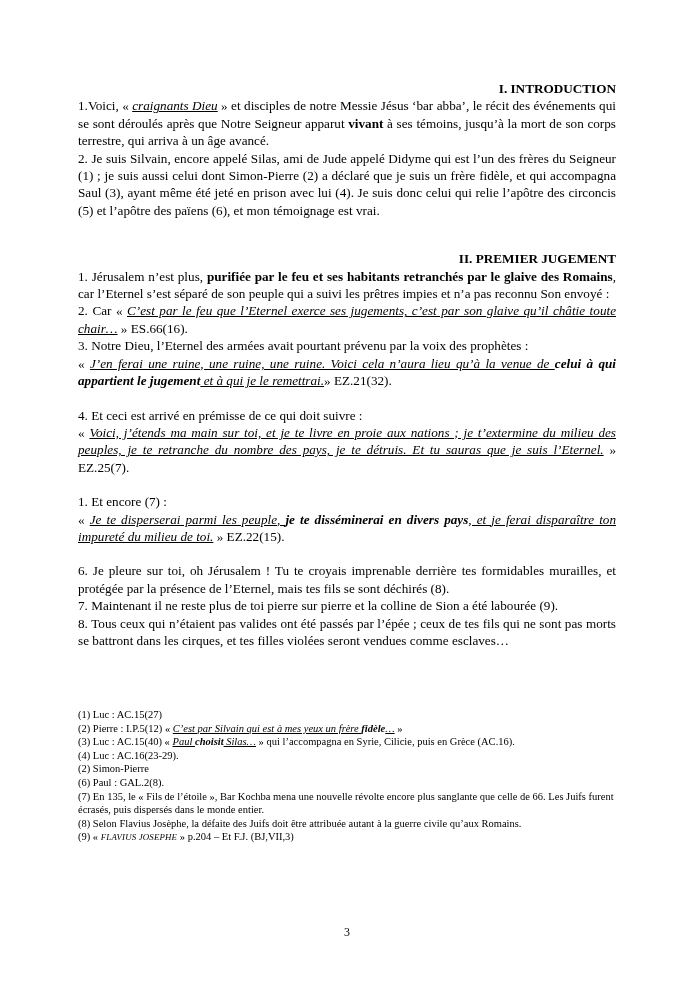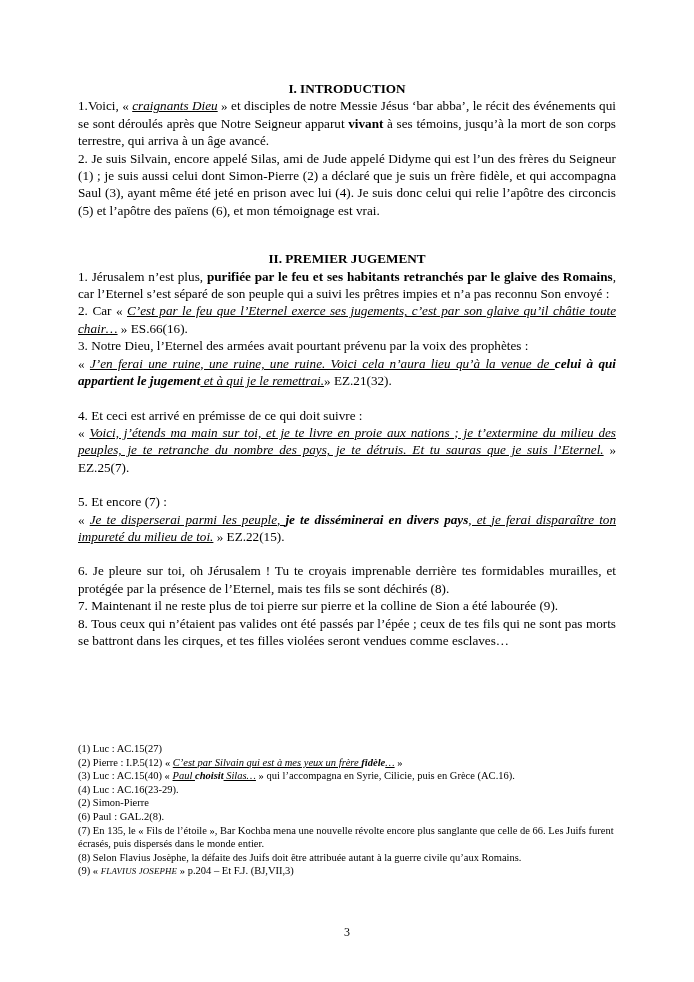--- a/index.html
+++ b/index.html
@@ -30,21 +30,21 @@
     line-height: 17.4px;
     text-align: justify;
     text-justify: inter-word;
     margin: 0;
   }
   h2.section-head {
     font-size: 13.2px;
     line-height: 17.4px;
     font-weight: bold;
     margin: 0;
-    text-align: center;
+    text-align: right;
   }
   .blk {
     margin: 0;
   }
   .gap-section {
     height: 31px;
   }
   .gap-para {
     height: 17px;
   }
@@ -53,21 +53,21 @@
   .bdit { font-weight: bold; font-style: italic; }
   .smallcaps-it {
     font-style: italic;
     font-size: 0.84em;
     letter-spacing: 0.02em;
   }
 
   .footnotes {
     position: absolute;
     left: 78px;
-    top: 742px;
+    top: 708px;
     width: 538px;
   }
   .fn {
     font-size: 10.5px;
     line-height: 13.6px;
     text-align: left;
     margin: 0;
     white-space: normal;
   }
   .page-number {
@@ -99,21 +99,21 @@
     <p class="body-text blk">3. Notre Dieu, l’Eternel des armées avait pourtant prévenu par la voix des prophètes :</p>
     <p class="body-text blk">« <span class="it">J’en ferai une ruine, une ruine, une ruine. Voici cela n’aura lieu qu’à la venue de </span><span class="bdit">celui à qui appartient le jugement</span><span class="it"> et à qui je le remettrai.</span>» EZ.21(32).</p>
 
     <div class="gap-para"></div>
 
     <p class="body-text blk">4. Et ceci est arrivé en prémisse de ce qui doit suivre :</p>
     <p class="body-text blk">« <span class="it"> Voici, j’étends ma main sur toi, et je te livre en proie aux nations ; je t’extermine du milieu des peuples, je te retranche du nombre des pays, je te détruis. Et tu sauras que je suis l’Eternel.</span> » EZ.25(7).</p>
 
     <div class="gap-para"></div>
 
-    <p class="body-text blk">5. Et encore (7) :</p>
+    <p class="body-text blk">1. Et encore (7) :</p>
     <p class="body-text blk">« <span class="it">Je te disperserai parmi les peuple, </span><span class="bdit">je te disséminerai en divers pays</span><span class="it">, et je ferai disparaître ton impureté du milieu de toi.</span> » EZ.22(15).</p>
 
     <div class="gap-para"></div>
 
     <p class="body-text blk">6. Je pleure sur toi, oh Jérusalem ! Tu te croyais imprenable derrière tes formidables murailles, et protégée par la présence de l’Eternel, mais tes fils se sont déchirés (8).</p>
     <p class="body-text blk">7. Maintenant il ne reste plus de toi pierre sur pierre et la colline de Sion a été labourée (9).</p>
     <p class="body-text blk">8. Tous ceux qui n’étaient pas valides ont été passés par l’épée ; ceux de tes fils qui ne sont pas morts se battront dans les cirques, et tes filles violées seront vendues comme esclaves…</p>
   </div>
 
   <div class="footnotes">

